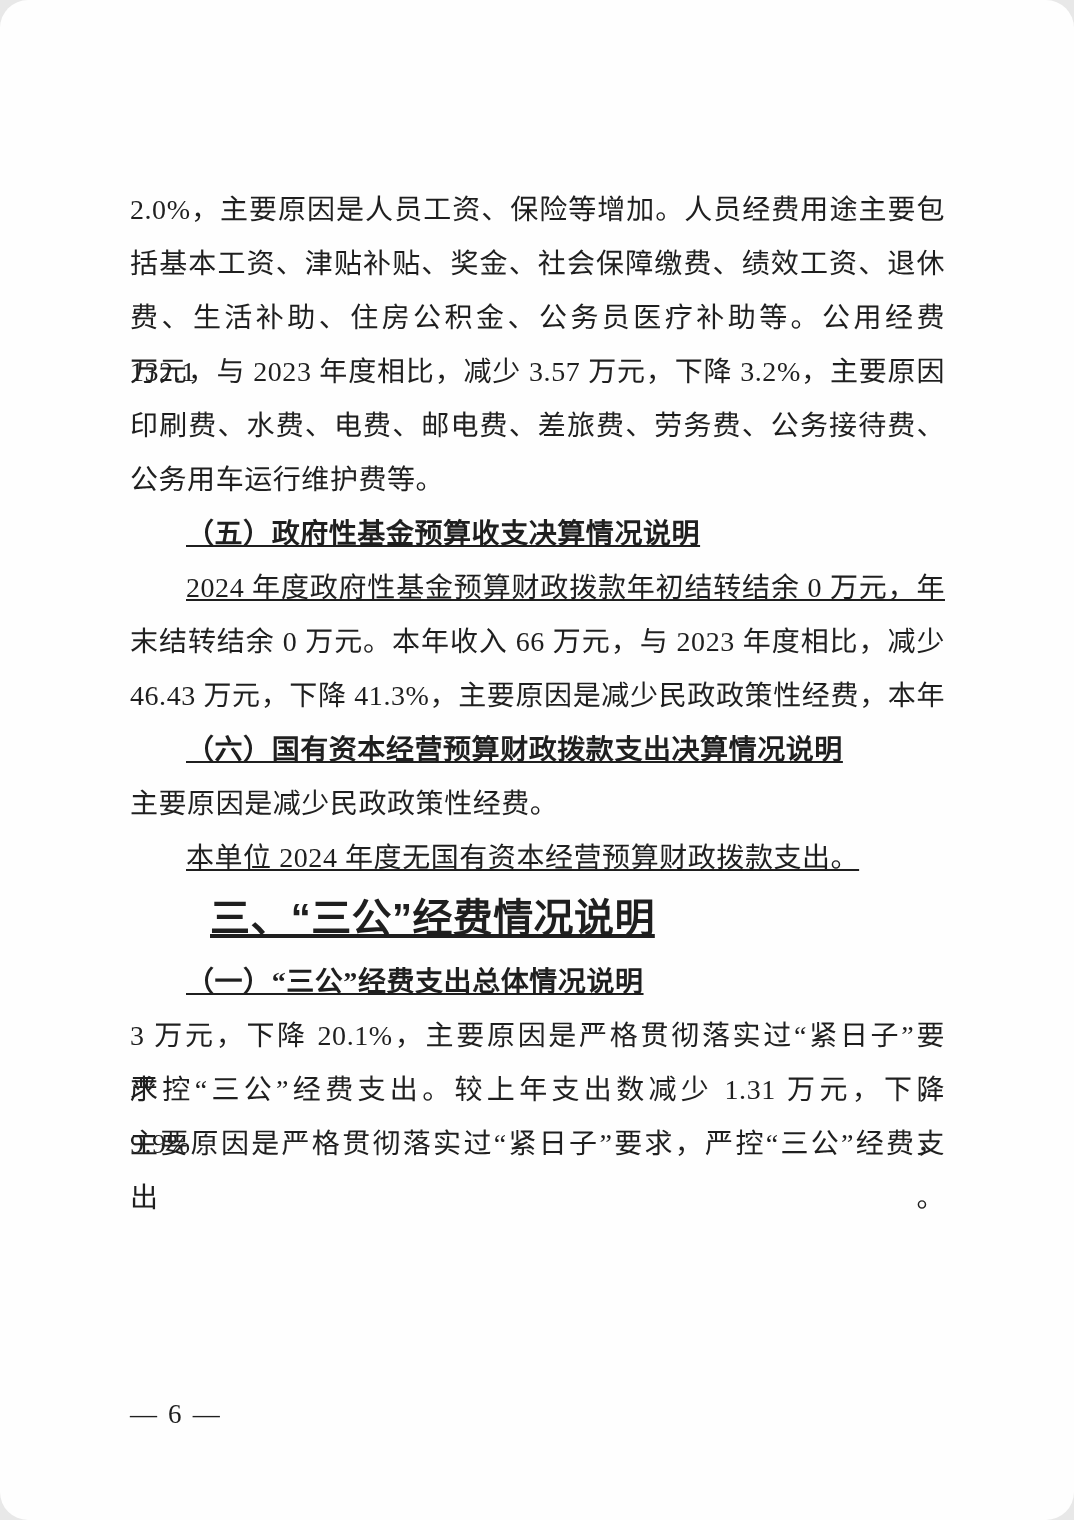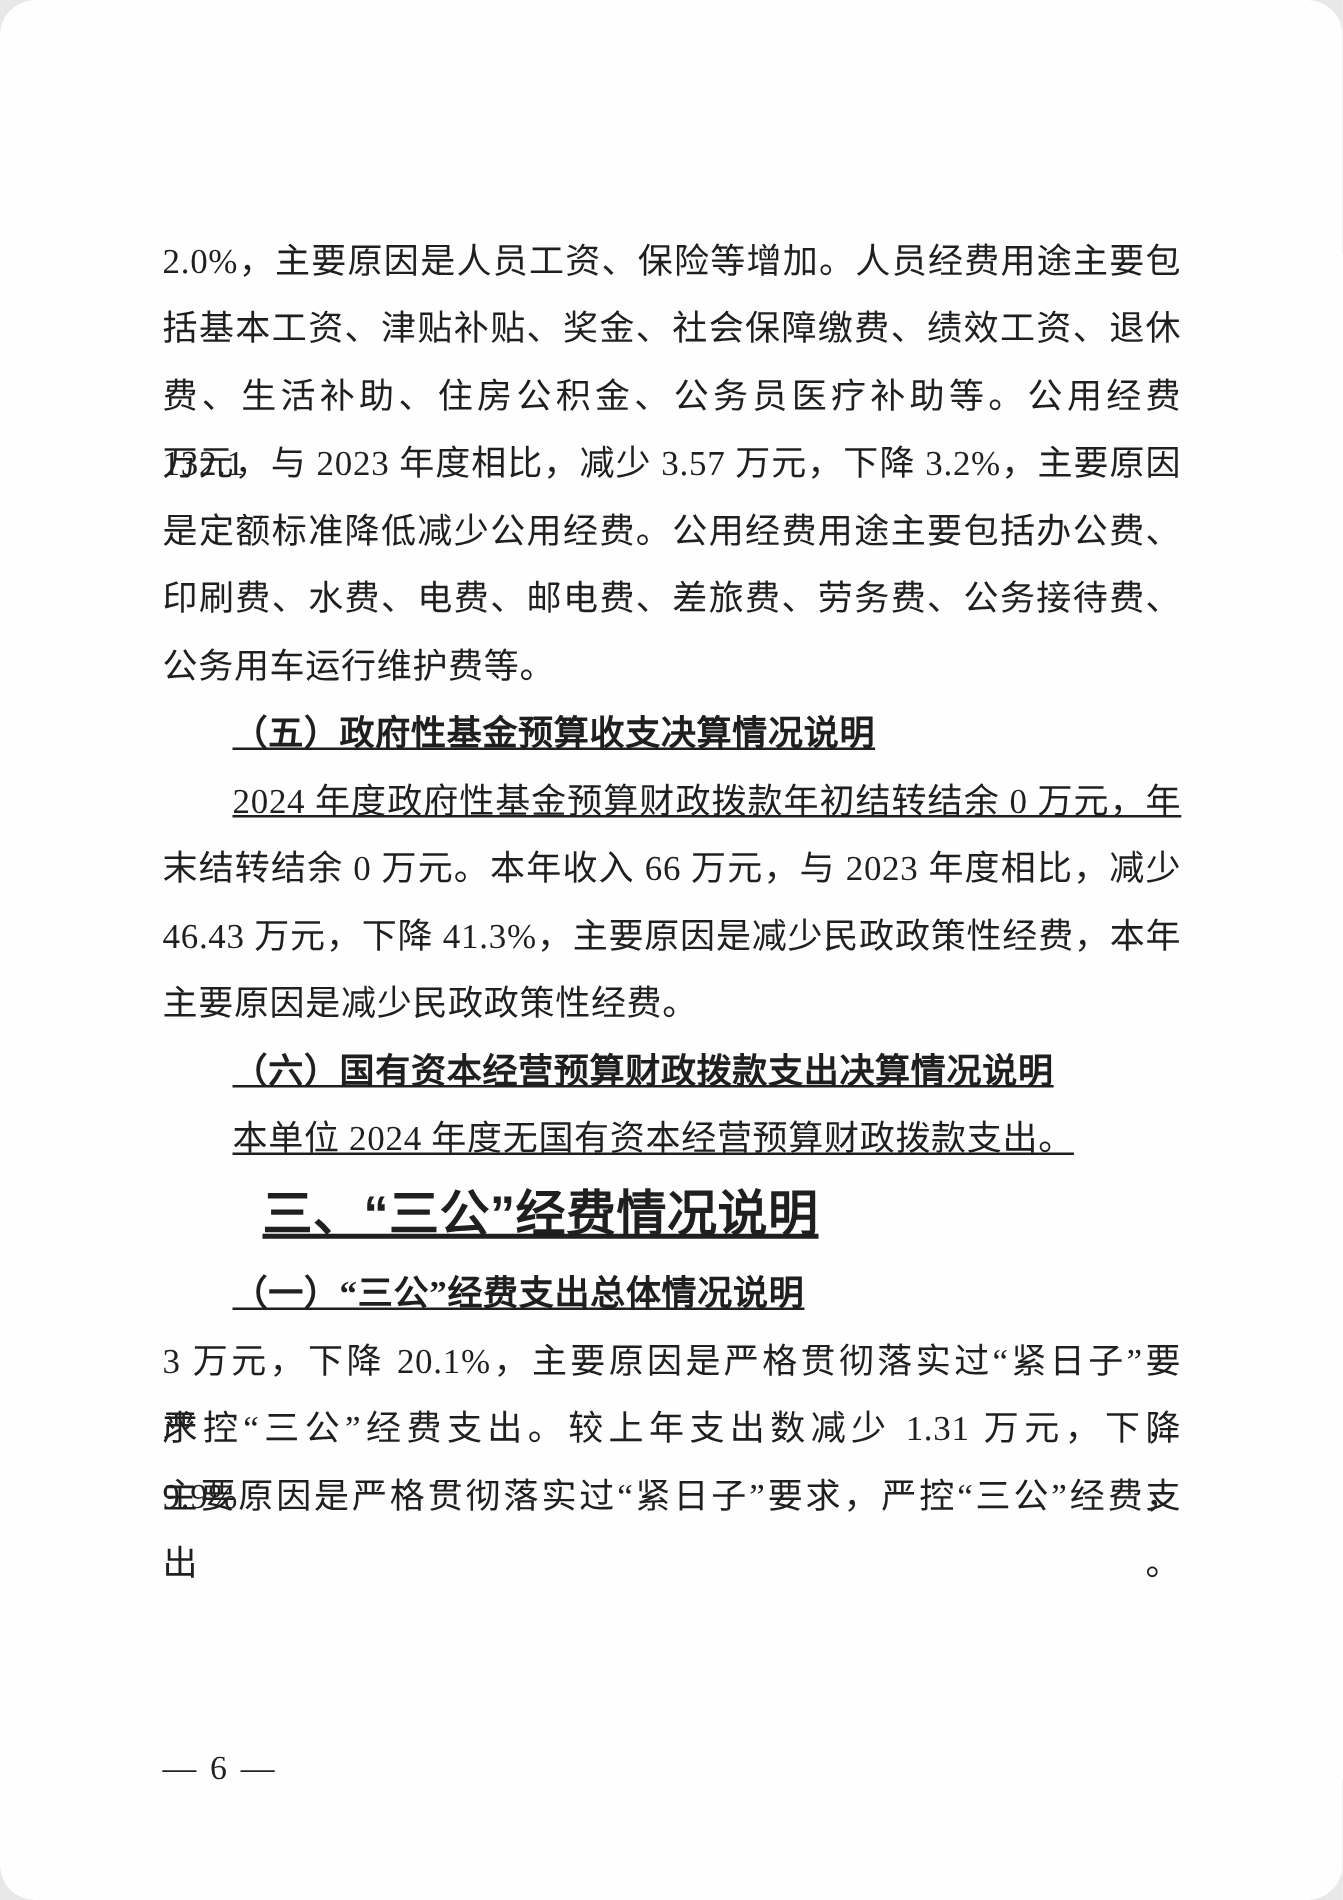--- a/index.html
+++ b/index.html
@@ -68,29 +68,28 @@
 </style>
 </head>
 <body>
 
 <div class="page">
   <div class="content">
     <div class="line full">2.0%，主要原因是人员工资、保险等增加。人员经费用途主要包</div>
     <div class="line full">括基本工资、津贴补贴、奖金、社会保障缴费、绩效工资、退休</div>
     <div class="line full">费、生活补助、住房公积金、公务员医疗补助等。公用经费 132.1</div>
     <div class="line full">万元，与 2023 年度相比，减少 3.57 万元，下降 3.2%，主要原因</div>
-    <div class="line full">是定额标准降低减少公用经费。公用经费用途主要包括办公费、</div>
     <div class="line full">印刷费、水费、电费、邮电费、差旅费、劳务费、公务接待费、</div>
     <div class="line">公务用车运行维护费等。</div>
     <div class="line ind h-kai">（五）政府性基金预算收支决算情况说明</div>
     <div class="line full ind">2024 年度政府性基金预算财政拨款年初结转结余 0 万元，年</div>
     <div class="line full">末结转结余 0 万元。本年收入 66 万元，与 2023 年度相比，减少</div>
     <div class="line full">46.43 万元，下降 41.3%，主要原因是减少民政政策性经费，本年</div>
+    <div class="line ind h-kai">（六）国有资本经营预算财政拨款支出决算情况说明</div>
     <div class="line">主要原因是减少民政政策性经费。</div>
-    <div class="line ind h-kai">（六）国有资本经营预算财政拨款支出决算情况说明</div>
     <div class="line ind">本单位 2024 年度无国有资本经营预算财政拨款支出。</div>
     <div class="line ind h-hei">三、“三公”经费情况说明</div>
     <div class="line ind h-kai">（一）“三公”经费支出总体情况说明</div>
     <div class="line full">3 万元，下降 20.1%，主要原因是严格贯彻落实过“紧日子”要求，</div>
     <div class="line full">严控“三公”经费支出。较上年支出数减少 1.31 万元，下降 9.9%，</div>
     <div class="line full">主要原因是严格贯彻落实过“紧日子”要求，严控“三公”经费支出。</div>
   </div>
 
   <div class="footer">
     <span>— 6 —</span>

